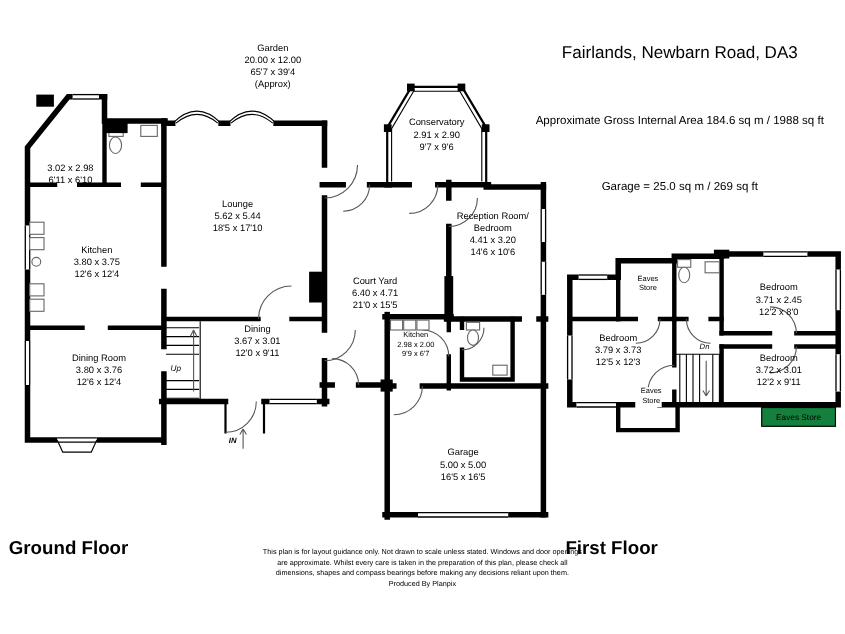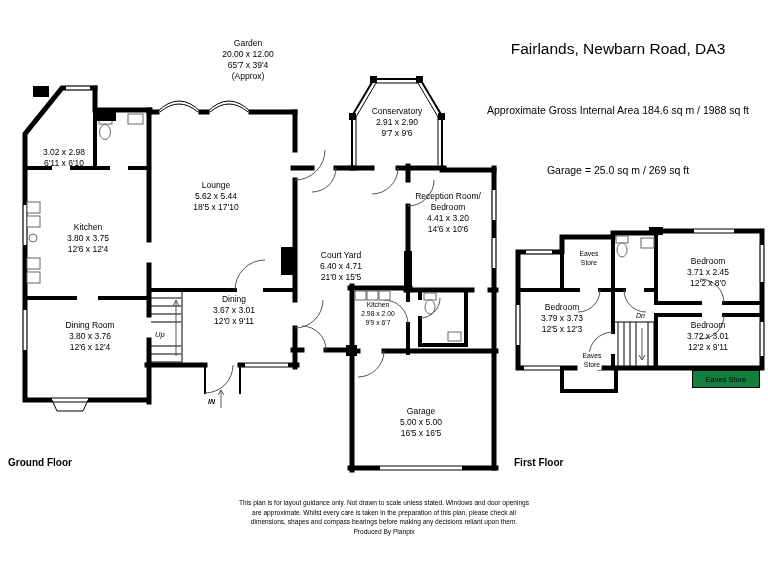--- a/index.html
+++ b/index.html
@@ -14,21 +14,21 @@
   .arc{stroke:#555;stroke-width:1;fill:none;}
   .fix{stroke:#666;stroke-width:1;fill:#fff;}
   .blk{fill:#000;stroke:none;}
   .winmask{fill:#fff;stroke:none;}
   .winline{stroke:#000;stroke-width:1.2;}
   .tread{stroke:#000;stroke-width:1;}
   .lbl{position:absolute;transform:translateX(-50%);text-align:center;font-size:8.5px;
        line-height:1.3;white-space:nowrap;}
   .lbl.sm{font-size:6.8px;line-height:1.3;}
   .tag{position:absolute;font-size:7.5px;font-style:italic;}
-  .floor-label{position:absolute;font-weight:bold;font-size:10px;}
+  .floor-label{position:absolute;font-weight:bold;font-size:17px;margin-top:32px;}
   .header{position:absolute;left:618px;top:40px;transform:translateX(-50%);text-align:center;}
   .header .title{font-weight:normal;font-size:15.5px;margin-bottom:9px;white-space:nowrap;}
   .header .area{font-size:10.5px;line-height:1.45;white-space:nowrap;margin-top:45px;}
   .footer{position:absolute;left:384px;top:498px;transform:translateX(-50%);text-align:center;
           font-size:6.6px;line-height:1.45;white-space:nowrap;}
   .eaves-box{position:absolute;left:692px;top:370px;width:66px;height:16px;border:1.5px solid #000;
              background:#15803d;display:flex;align-items:center;justify-content:center;font-size:7.5px;}
 </style>
 </head>
 <body>

